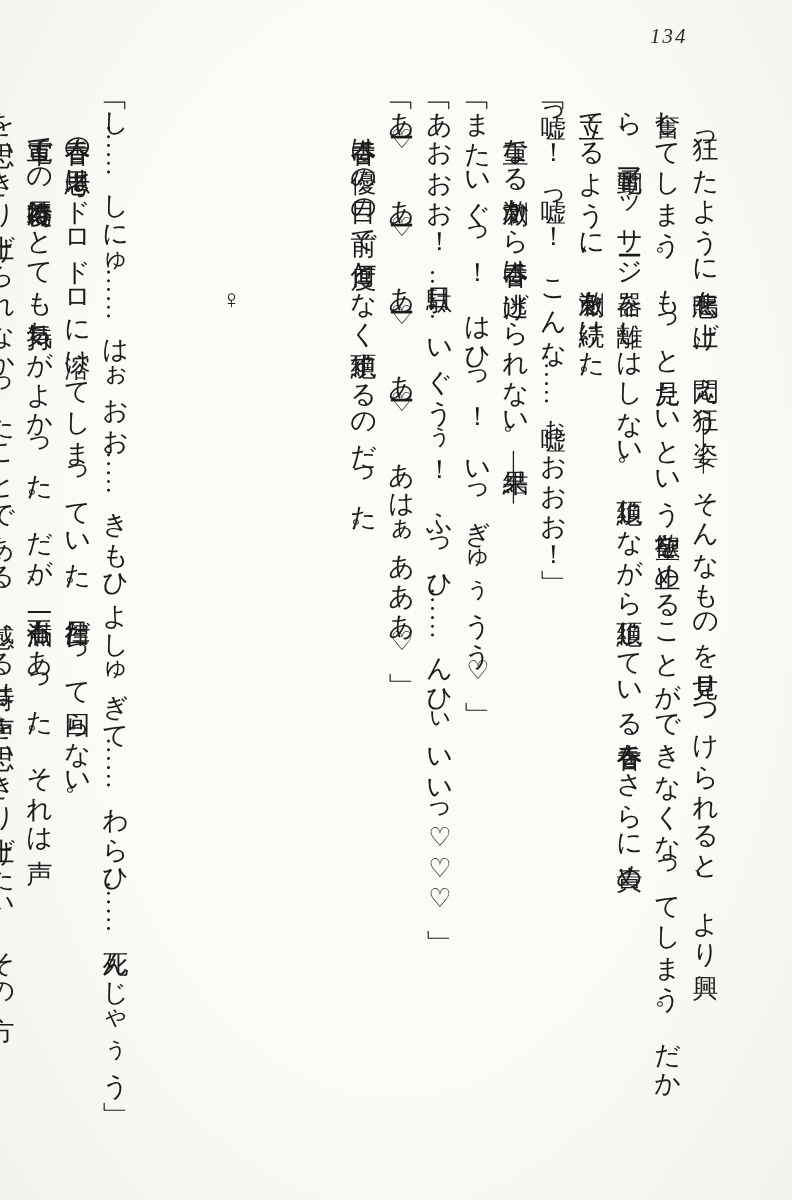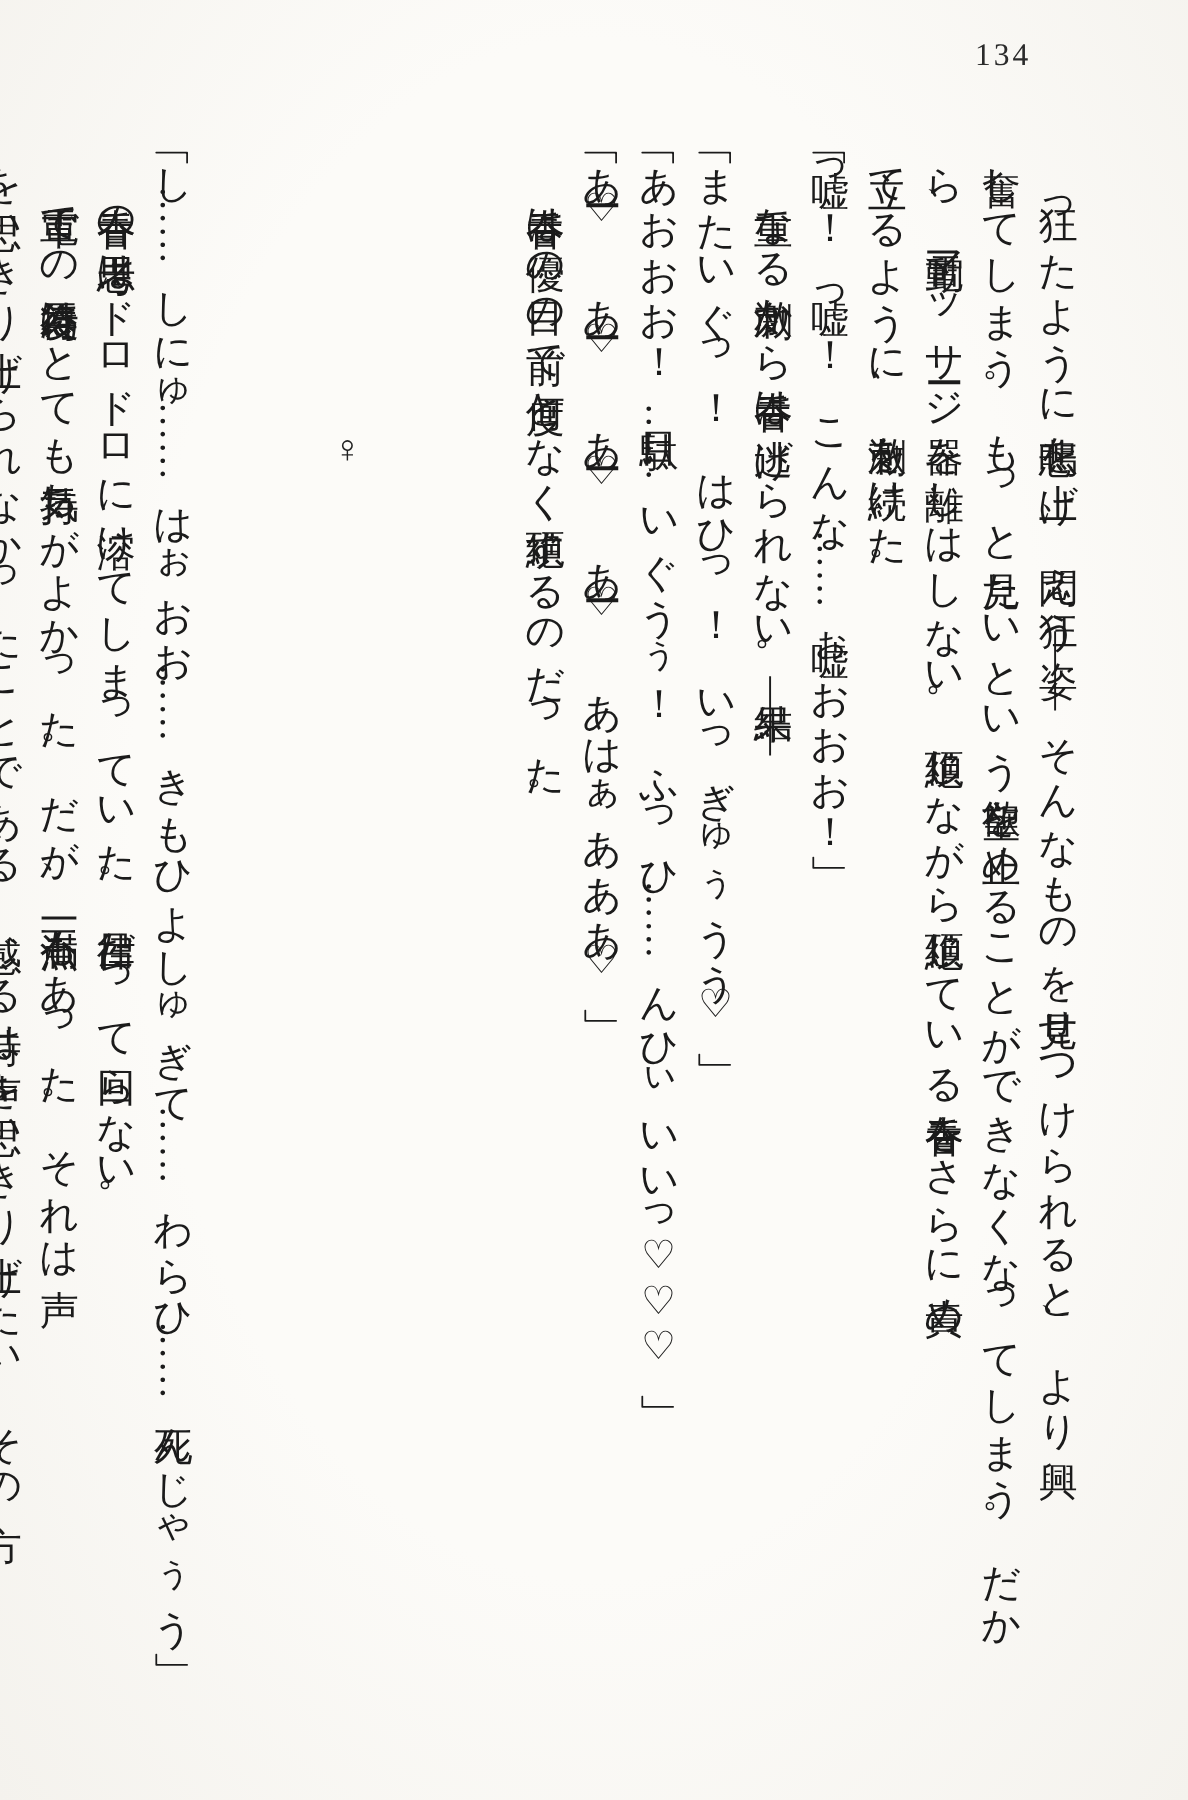--- a/index.html
+++ b/index.html
@@ -14,20 +14,21 @@
     height: 1200px;
     overflow: hidden;
     color: #1b1b1b;
     background: radial-gradient(ellipse at 50% 45%, #fcfbf8 55%, #f4f2ed 100%);
   }
   .page-number {
     position: absolute;
     top: 24px;
     left: 650px;
     font-size: 21px;
+    font-style: italic;
     letter-spacing: 2px;
     color: #2b2b2b;
   }
   .text-area {
     position: absolute;
     top: 93px;
     right: 68px;
     height: 1032px;
     writing-mode: vertical-rl;
     text-orientation: mixed;

